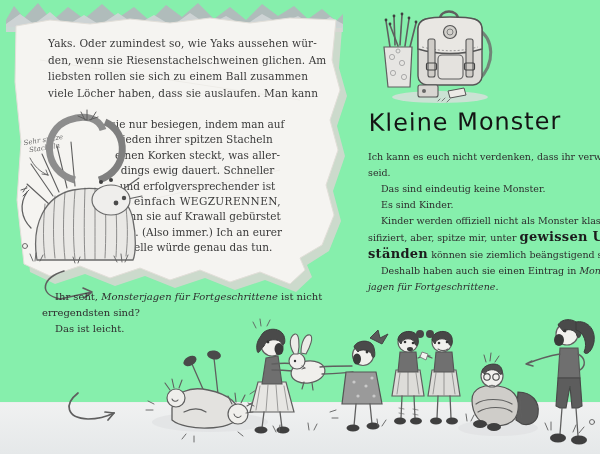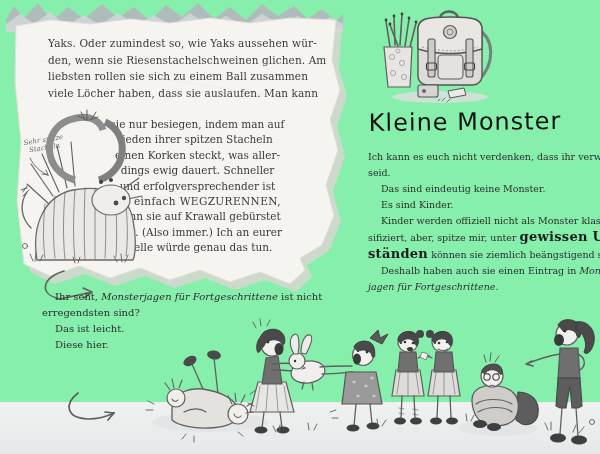--- a/index.html
+++ b/index.html
@@ -135,21 +135,20 @@
   <svg class="abs" style="left:24px;top:156px;" width="30" height="24" viewBox="0 0 30 24">
     <path class="sk" stroke-width="0.9" d="M6,2 C10,10 16,16 24,19 M24,19 l-6,-1 m6,1 l-2,-5"></path>
   </svg>
 
   <div class="abs bodytext" style="left:42px;top:289px;">
     <div class="ind">
       <span>Ihr seht, </span><span class="it">Monsterjagen für Fortgeschrittene</span><span> ist nicht</span>
     </div>
     <div>erregendsten sind?</div>
     <div class="ind">Das ist leicht.</div>
-    <div class="ind">Diese hier.</div>
   </div>
 
   <svg class="abs" style="left:378px;top:5px;" width="125" height="102" viewBox="0 0 125 102">
     <ellipse cx="62" cy="92" rx="48" ry="6" fill="#dcdedf" opacity="0.8"></ellipse>
 
     <g class="sk" stroke-width="1.6">
       <path d="M12,42 L8,16"></path>
         <path d="M17,40 L16,12"></path>
         <path d="M22,40 L24,10"></path>
       <path d="M27,41 L31,14"></path>

